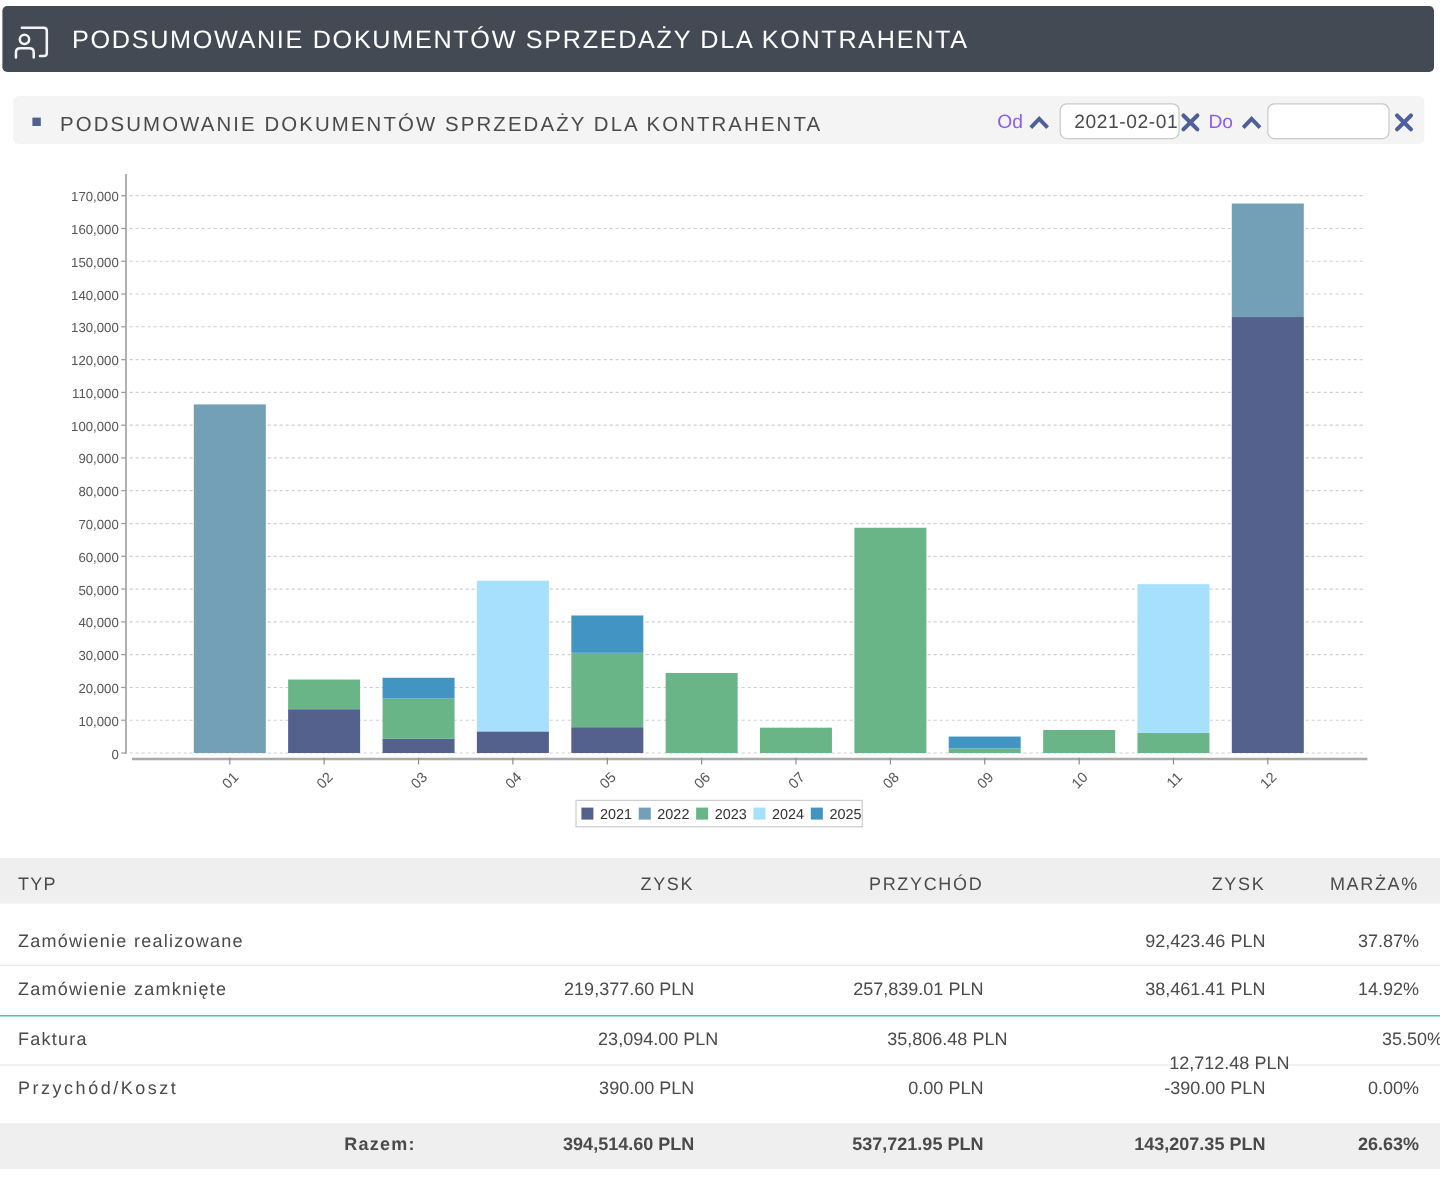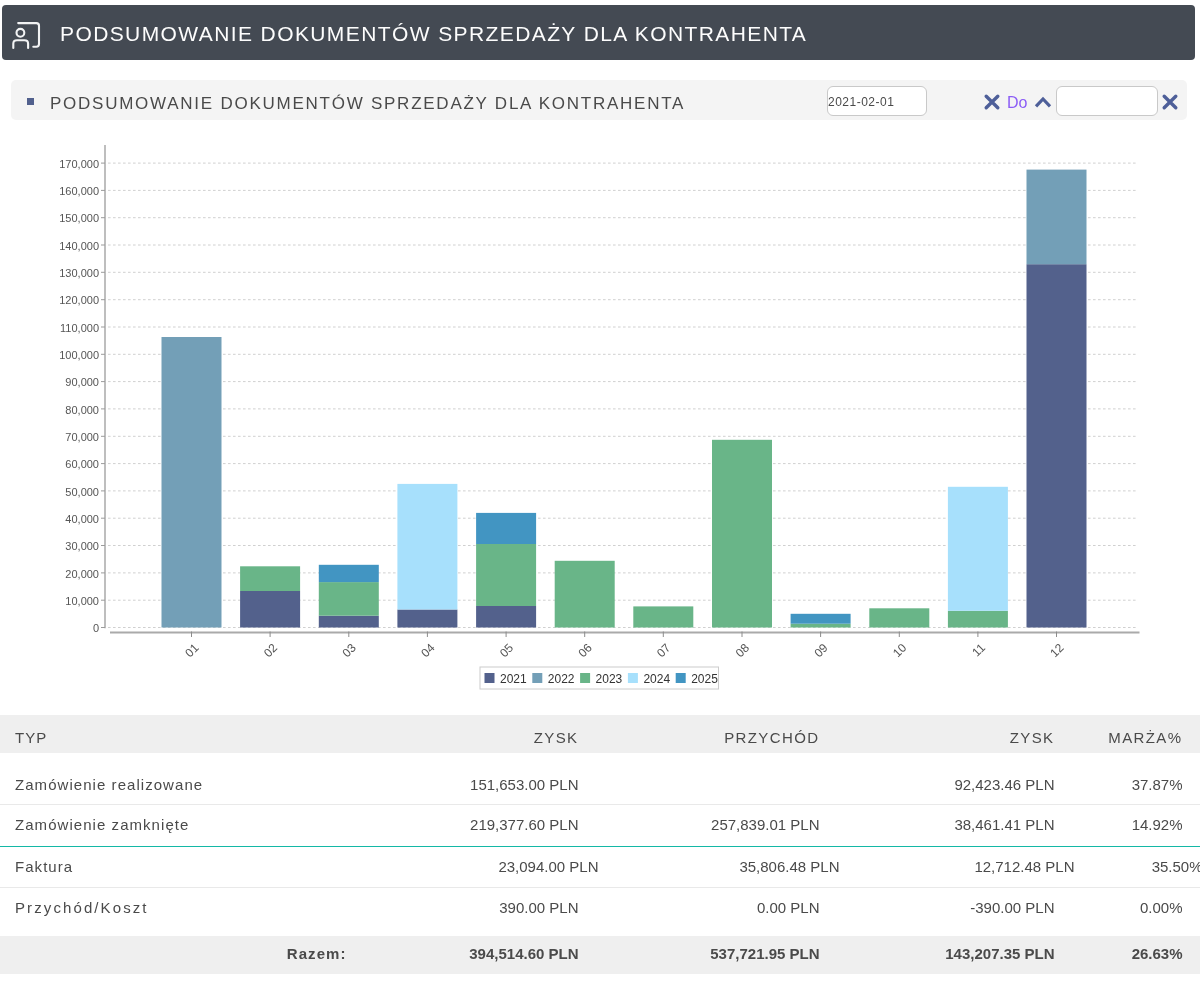--- a/index.html
+++ b/index.html
@@ -26,21 +26,21 @@
     <div class="hdr-title">PODSUMOWANIE DOKUMENTÓW SPRZEDAŻY DLA KONTRAHENTA</div>
   </div>
 
   <div class="sub">
     <div class="bullet"></div>
     <div class="sub-title">PODSUMOWANIE DOKUMENTÓW SPRZEDAŻY DLA KONTRAHENTA</div>
     <div class="lbl" style="left:820px;">Od</div>
     <svg width="18" height="13" viewBox="0 0 18 13" style="position:absolute;left:846px;top:15.5px;" fill="none" stroke="#4e5f99" stroke-width="3.2">
       <path d="M2 10.3 L9 3 L16 10.3"></path>
     </svg>
-    <div class="inp" style="left:816px;width:98px;text-align:left;font-size:12px;letter-spacing:0.5px;">2021-02-01</div>
+    <div class="inp" style="left:872px;width:98px;text-align:right;font-size:16px;letter-spacing:0.5px;">2021-02-01</div>
     <svg width="18" height="18" viewBox="0 0 18 18" style="position:absolute;left:972px;top:12.5px;" fill="none" stroke="#4e5f99" stroke-width="3.4" stroke-linecap="round">
       <path d="M3.2 3.2 L14.8 14.8 M14.8 3.2 L3.2 14.8"></path>
     </svg>
     <div class="lbl" style="left:996px;">Do</div>
     <svg width="18" height="13" viewBox="0 0 18 13" style="position:absolute;left:1023px;top:15.5px;" fill="none" stroke="#4e5f99" stroke-width="3.2">
       <path d="M2 10.3 L9 3 L16 10.3"></path>
     </svg>
     <div class="inp" style="left:1045px;width:100px;"></div>
     <svg width="18" height="18" viewBox="0 0 18 18" style="position:absolute;left:1150px;top:12.5px;" fill="none" stroke="#4e5f99" stroke-width="3.4" stroke-linecap="round">
       <path d="M3.2 3.2 L14.8 14.8 M14.8 3.2 L3.2 14.8"></path>
@@ -164,36 +164,35 @@
 
   <div class="trow" style="top:715px;height:38px;line-height:45px;background:#efefef;">
     <span class="cell" style="left:15px;letter-spacing:1.05px;">TYP</span>
     <span class="cell" style="right:621.5px;letter-spacing:1.4px;">ZYSK</span>
     <span class="cell" style="right:380.5px;letter-spacing:1.4px;">PRZYCHÓD</span>
     <span class="cell" style="right:145.5px;letter-spacing:1.4px;">ZYSK</span>
     <span class="cell" style="right:17.5px;letter-spacing:1.4px;">MARŻA%</span>
   </div>
   <div class="trow" style="top:762px;height:42px;line-height:45px;border-bottom:1px solid #e9e9e9;">
     <span class="cell" style="left:15px;letter-spacing:1.05px;">Zamówienie realizowane</span>
-    <span class="cell" style="right:621.5px;">151,653.00 PLN</span>
     <span class="cell" style="right:145.5px;">92,423.46 PLN</span>
     <span class="cell" style="right:17.5px;">37.87%</span>
   </div>
   <div class="trow" style="top:804px;height:42px;line-height:42px;border-bottom:1px solid #14b8a6;">
     <span class="cell" style="left:15px;letter-spacing:1.05px;">Zamówienie zamknięte</span>
     <span class="cell" style="right:621.5px;">219,377.60 PLN</span>
     <span class="cell" style="right:380.5px;">257,839.01 PLN</span>
     <span class="cell" style="right:145.5px;">38,461.41 PLN</span>
     <span class="cell" style="right:17.5px;">14.92%</span>
   </div>
   <div class="trow" style="top:846px;height:41px;line-height:41px;border-bottom:1px solid #e9e9e9;padding-left:20px;">
     <span class="cell" style="left:15px;letter-spacing:1.05px;">Faktura</span>
     <span class="cell" style="right:621.5px;">23,094.00 PLN</span>
     <span class="cell" style="right:380.5px;">35,806.48 PLN</span>
-    <span class="cell" style="right:145.5px;">12,712.48 PLN</span>
+    <span class="cell" style="right:145.5px;margin-top:20px;">12,712.48 PLN</span>
     <span class="cell" style="right:17.5px;">35.50%</span>
   </div>
   <div class="trow" style="top:887px;height:42px;line-height:42px;">
     <span class="cell" style="left:15px;letter-spacing:2.1px;">Przychód/Koszt</span>
     <span class="cell" style="right:621.5px;">390.00 PLN</span>
     <span class="cell" style="right:380.5px;">0.00 PLN</span>
     <span class="cell" style="right:145.5px;">-390.00 PLN</span>
     <span class="cell" style="right:17.5px;">0.00%</span>
   </div>
   <div class="trow" style="top:936px;height:38px;line-height:36px;background:#efefef;font-weight:bold;">

